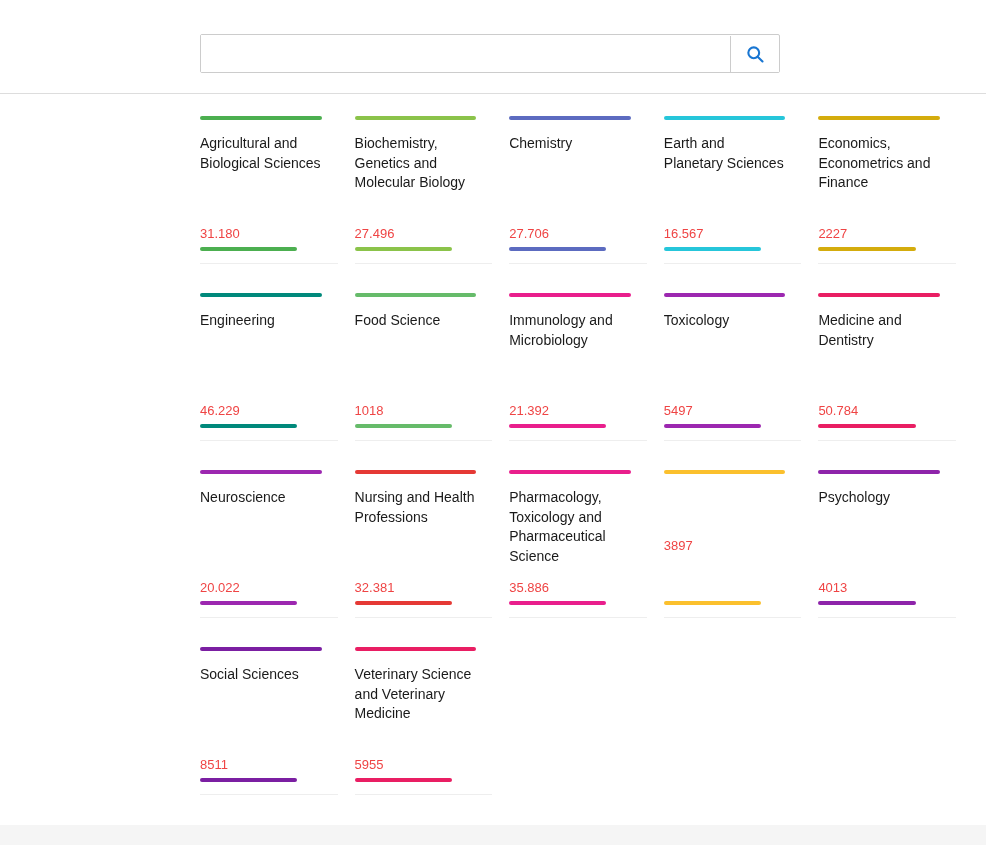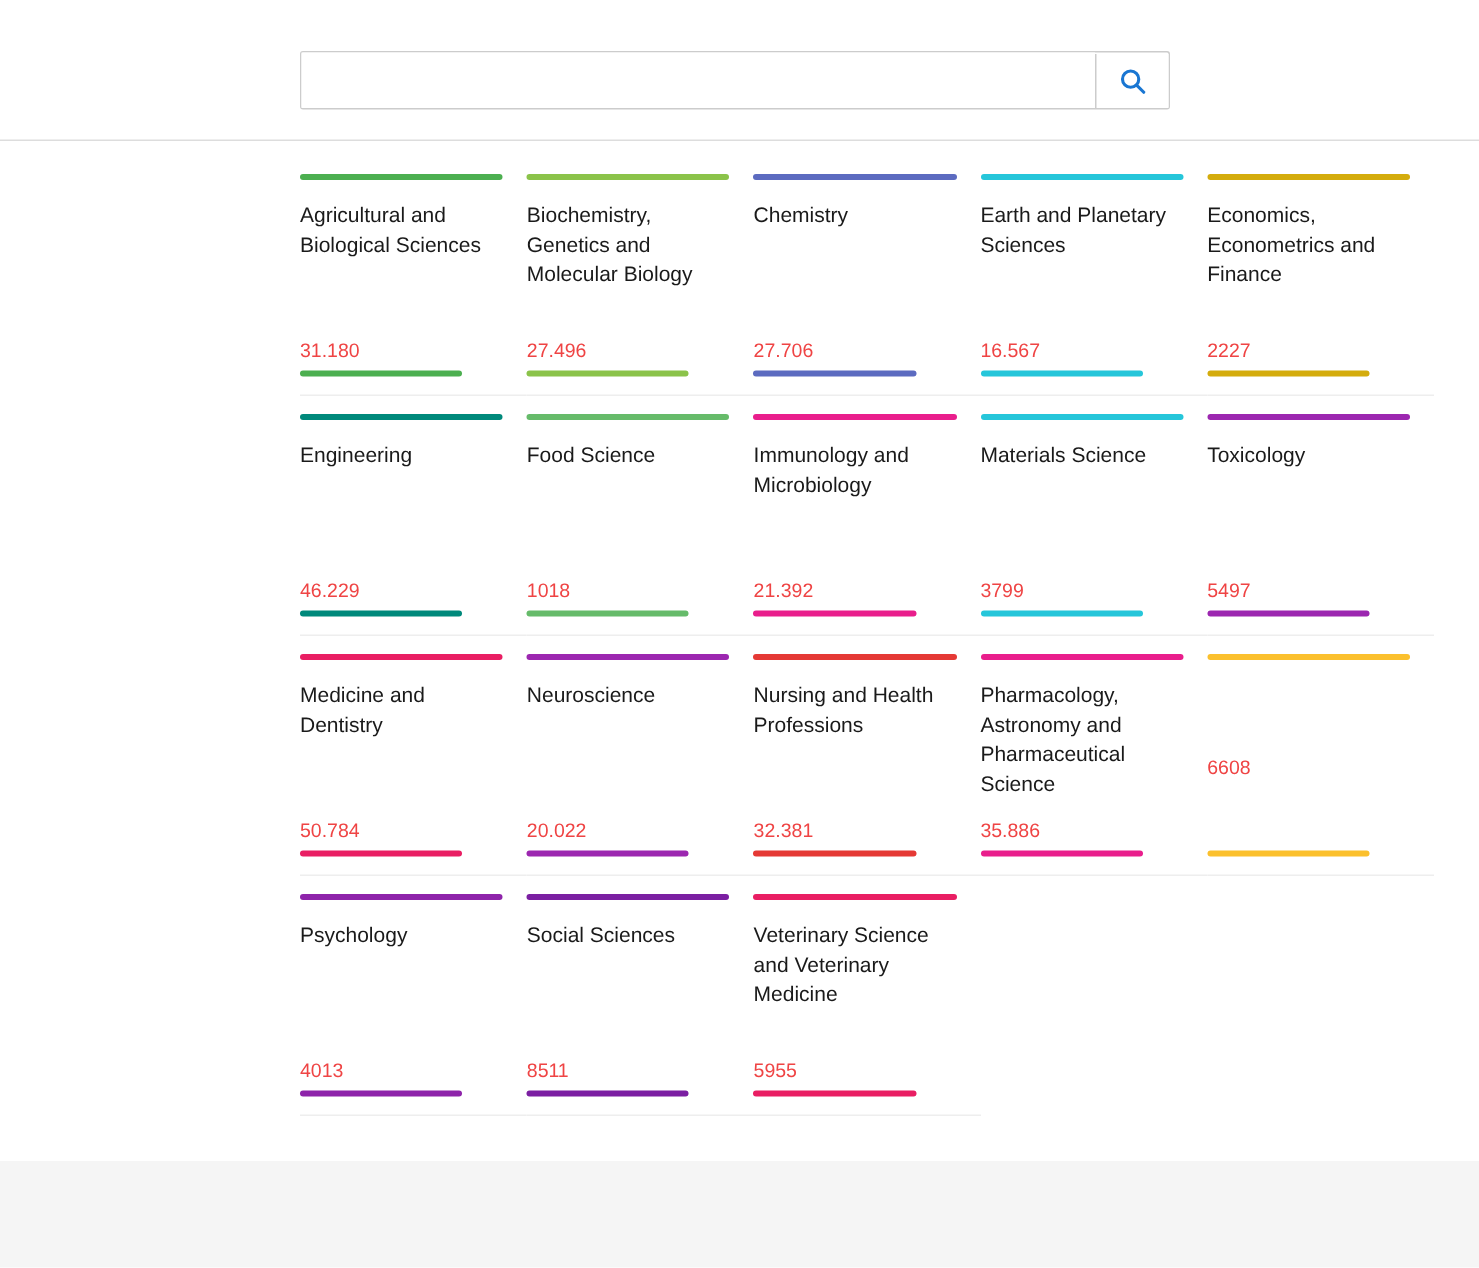--- a/index.html
+++ b/index.html
@@ -54,21 +54,21 @@
       stroke-width: 2.5;
       stroke-linecap: round;
     }
     .main-content {
       background: white;
       padding: 10px 30px 30px 200px;
     }
     .grid {
       display: grid;
       grid-template-columns: repeat(5, 1fr);
-      gap: 0;
+      gap: 17px;
     }
     .topic-cell {
       padding: 12px 16px 12px 0;
       display: flex;
       flex-direction: column;
       justify-content: space-between;
       min-height: 160px;
       border-bottom: 1px solid #eee;
     }
     .topic-name {
@@ -154,26 +154,20 @@
         <div class="topic-count">1018</div>
         <div class="topic-bar" style="background-color: rgb(102, 187, 106);"></div>
       </div>
       <div class="topic-cell">
         <div class="top-border" style="background-color: rgb(233, 30, 140);"></div>
         <div class="topic-name">Immunology and Microbiology</div>
         <div class="topic-count">21.392</div>
         <div class="topic-bar" style="background-color: rgb(233, 30, 140);"></div>
       </div>
       <div class="topic-cell">
-        <div class="top-border" style="background-color: rgb(38, 198, 218);"></div>
-        <div class="topic-name">Materials Science</div>
-        <div class="topic-count">3799</div>
-        <div class="topic-bar" style="background-color: rgb(38, 198, 218);"></div>
-      </div>
-      <div class="topic-cell">
         <div class="top-border" style="background-color: rgb(156, 39, 176);"></div>
         <div class="topic-name">Toxicology</div>
         <div class="topic-count">5497</div>
         <div class="topic-bar" style="background-color: rgb(156, 39, 176);"></div>
       </div>
       <div class="topic-cell">
         <div class="top-border" style="background-color: rgb(233, 30, 99);"></div>
         <div class="topic-name">Medicine and Dentistry</div>
         <div class="topic-count">50.784</div>
         <div class="topic-bar" style="background-color: rgb(233, 30, 99);"></div>
@@ -185,27 +179,27 @@
         <div class="topic-bar" style="background-color: rgb(156, 39, 176);"></div>
       </div>
       <div class="topic-cell">
         <div class="top-border" style="background-color: rgb(229, 57, 53);"></div>
         <div class="topic-name">Nursing and Health Professions</div>
         <div class="topic-count">32.381</div>
         <div class="topic-bar" style="background-color: rgb(229, 57, 53);"></div>
       </div>
       <div class="topic-cell">
         <div class="top-border" style="background-color: rgb(233, 30, 140);"></div>
-        <div class="topic-name">Pharmacology, Astronomy and Pharmaceutical Science</div>
+        <div class="topic-name">Pharmacology, Toxicology and Pharmaceutical Science</div>
         <div class="topic-count">35.886</div>
         <div class="topic-bar" style="background-color: rgb(233, 30, 140);"></div>
       </div>
       <div class="topic-cell">
         <div class="top-border" style="background-color: rgb(251, 192, 45);"></div>
-        <div class="topic-count">6608</div>
+        <div class="topic-count">3897</div>
         <div class="topic-bar" style="background-color: rgb(251, 192, 45);"></div>
       </div>
       <div class="topic-cell">
         <div class="top-border" style="background-color: rgb(142, 36, 170);"></div>
         <div class="topic-name">Psychology</div>
         <div class="topic-count">4013</div>
         <div class="topic-bar" style="background-color: rgb(142, 36, 170);"></div>
       </div>
       <div class="topic-cell">
         <div class="top-border" style="background-color: rgb(123, 31, 162);"></div>

